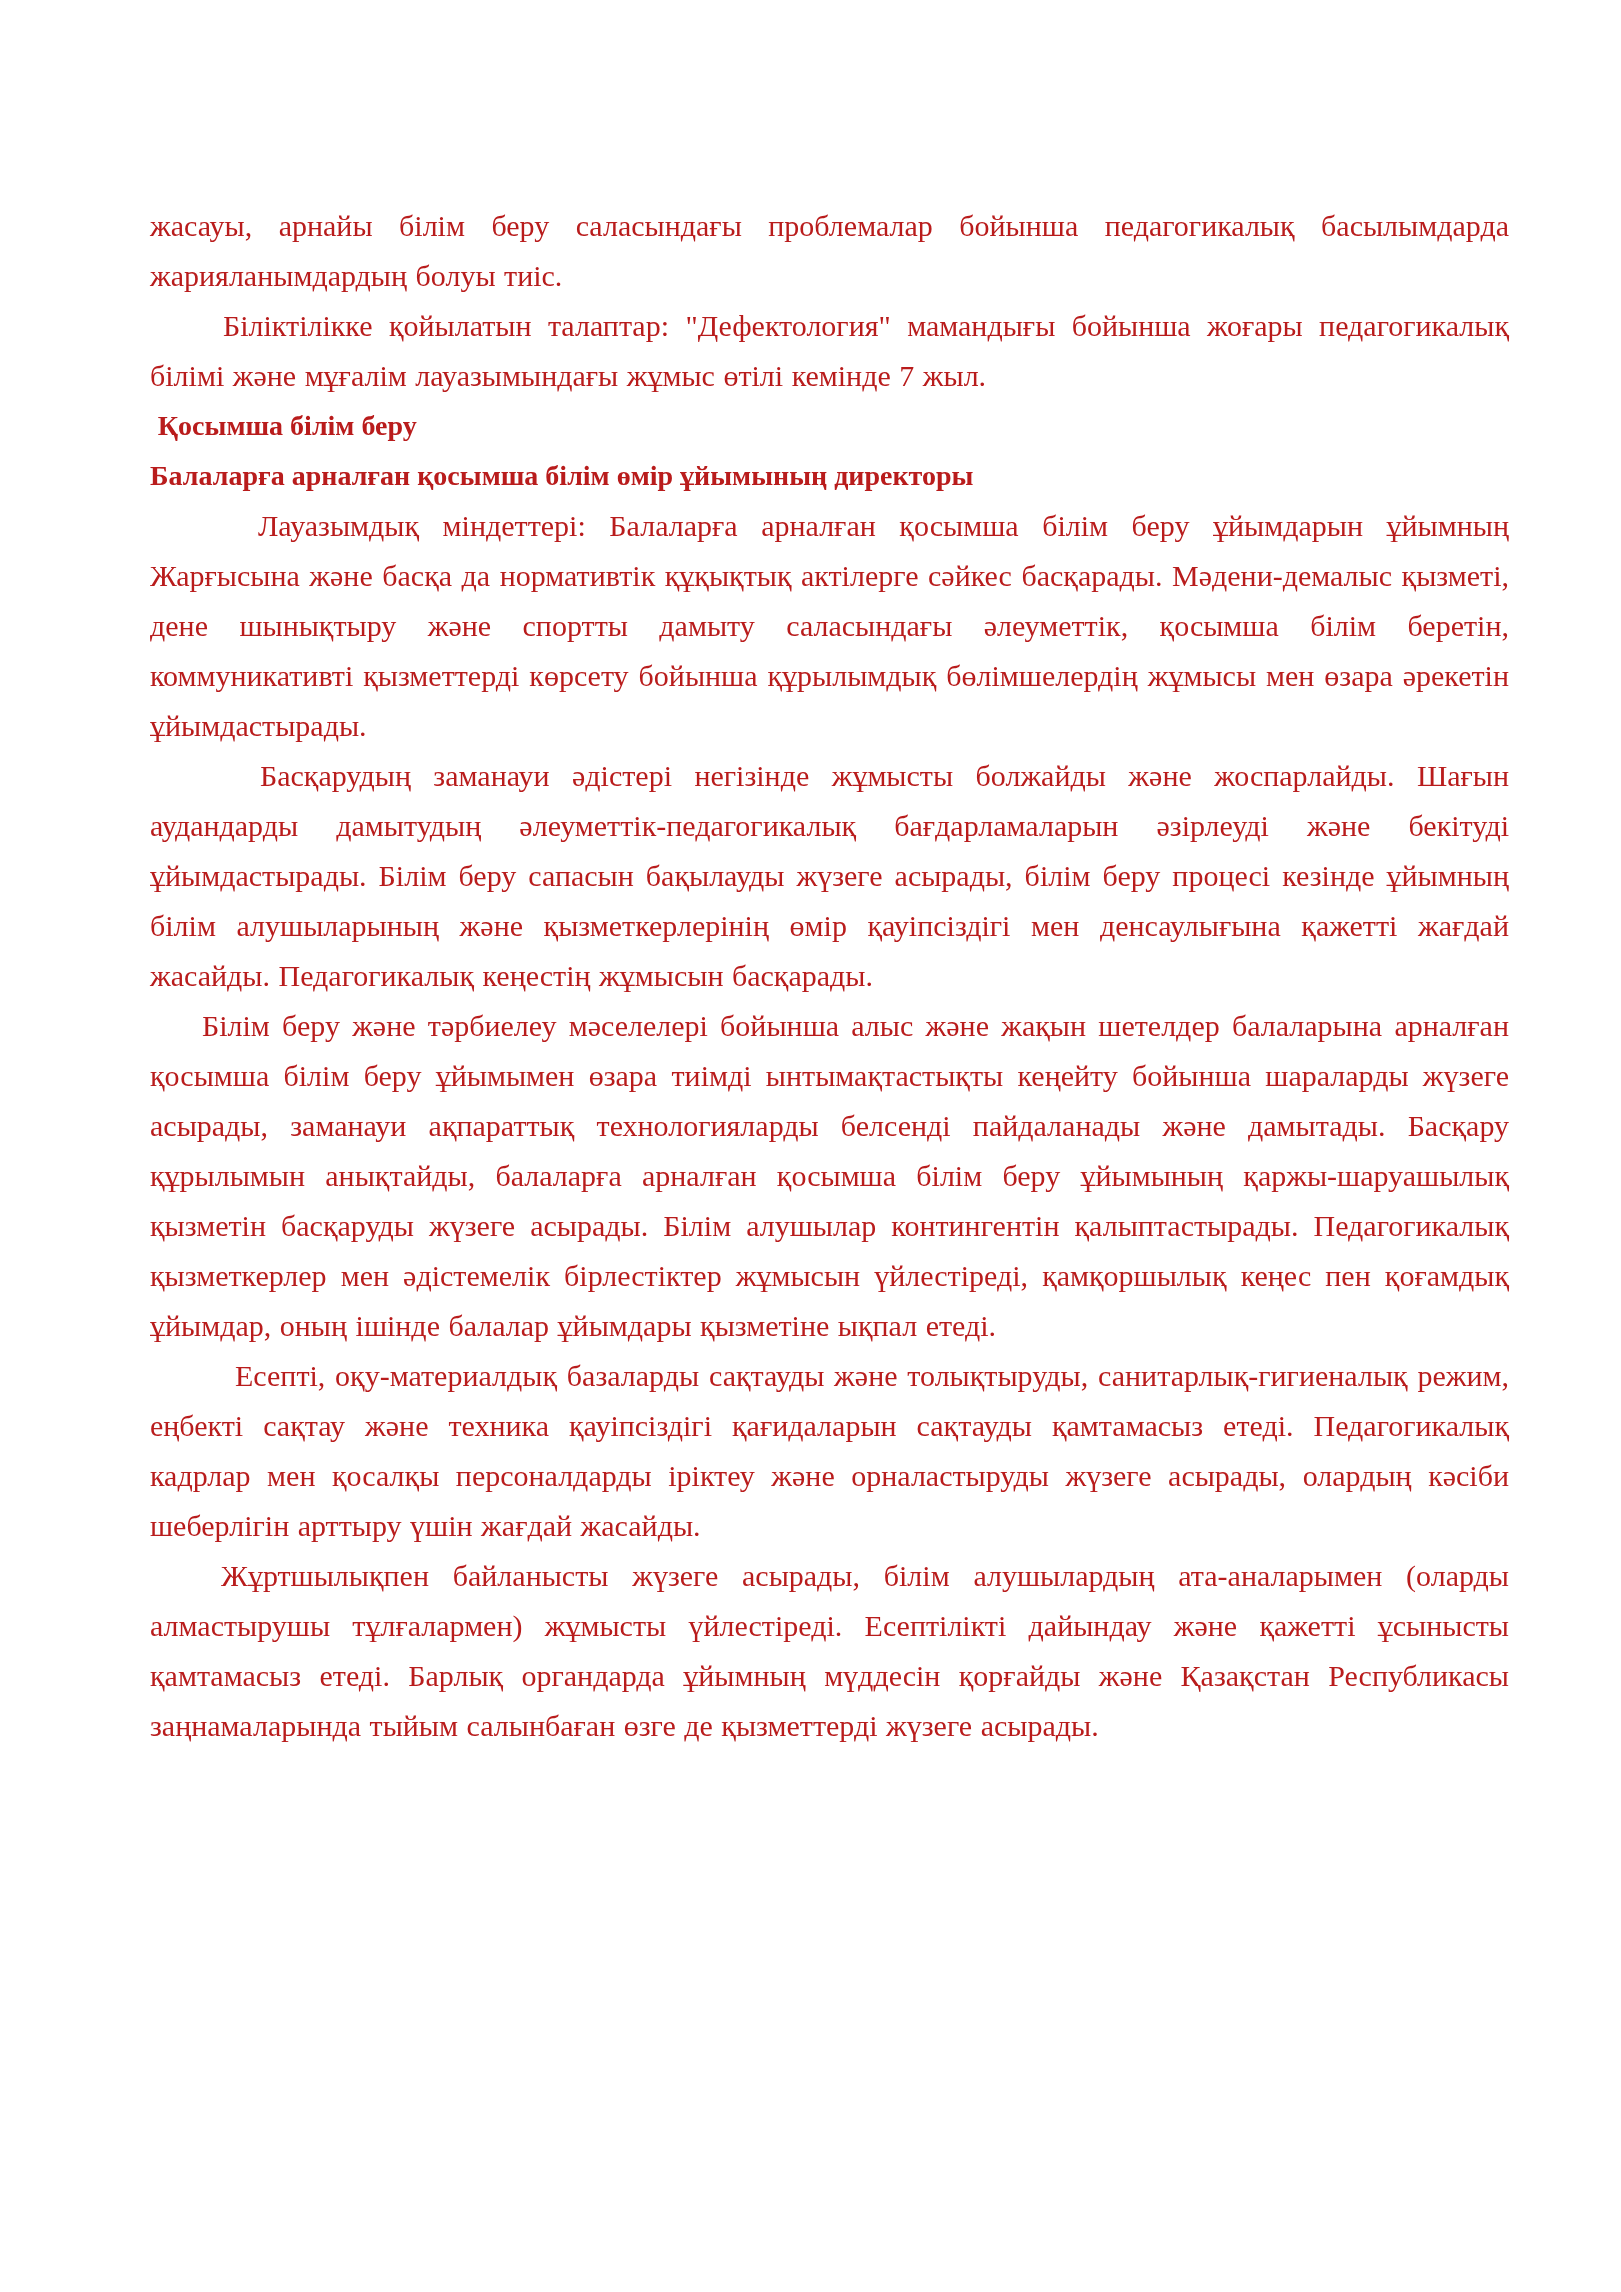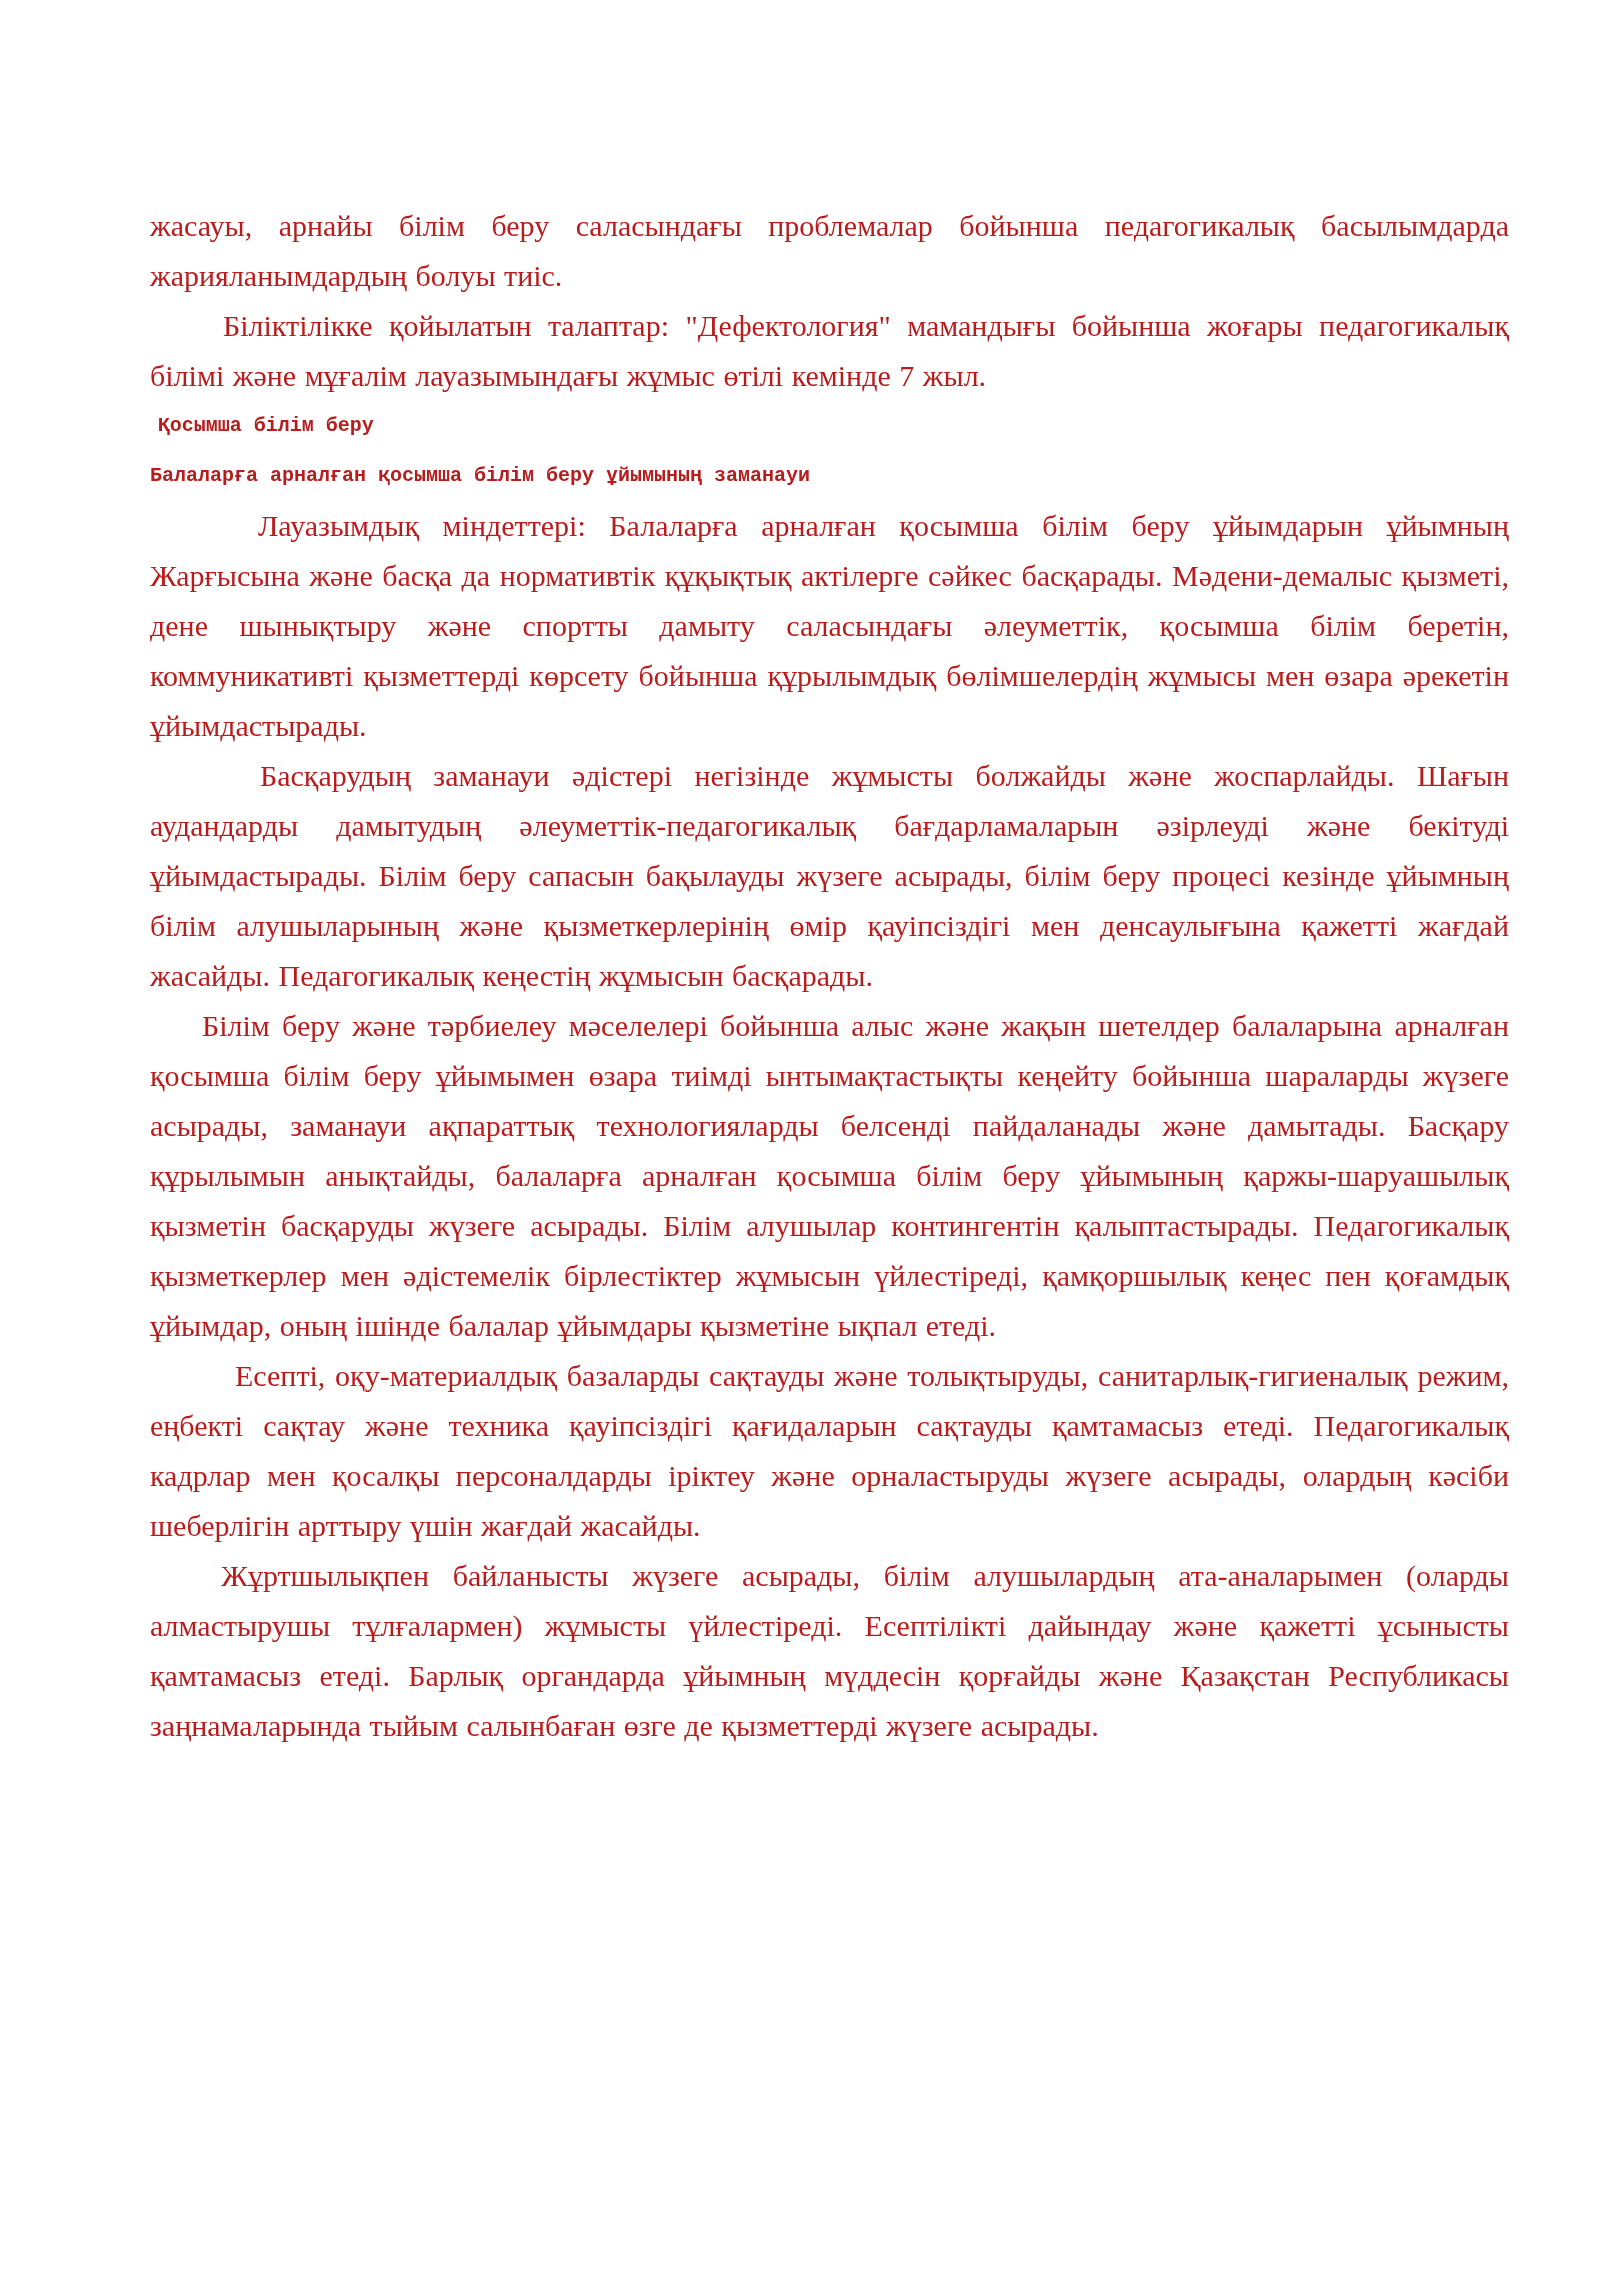--- a/index.html
+++ b/index.html
@@ -23,35 +23,34 @@
   }
   .para {
     font-size: 30px;
     line-height: 50px;
     text-align: justify;
     margin: 0;
     word-spacing: 1px;
   }
   .para.heading {
     font-weight: bold;
-    font-size: 20px;
+    font-size: 28px;
     text-align: left;
     word-spacing: 0;
-    font-family: Liberation Mono, monospace;
   }
 </style>
 </head>
 <body>
 
 <div class="page">
   <div class="doc-body">
       <p class="para" style="text-indent: 0px;">жасауы, арнайы білім беру саласындағы проблемалар бойынша педагогикалық басылымдарда жарияланымдардың болуы тиіс.</p>
       <p class="para" style="text-indent: 73px;">Біліктілікке қойылатын талаптар: "Дефектология" мамандығы бойынша жоғары педагогикалық білімі және мұғалім лауазымындағы жұмыс өтілі кемінде 7 жыл.</p>
       <p class="para heading" style="text-indent: 7.8px;">Қосымша білім беру</p>
-      <p class="para heading" style="text-indent: 0px;">Балаларға арналған қосымша білім беру ұйымының заманауи</p>
+      <p class="para heading" style="text-indent: 0px;">Балаларға арналған қосымша білім өмір ұйымының директоры</p>
       <p class="para" style="text-indent: 108px;">Лауазымдық міндеттері: Балаларға арналған қосымша білім беру ұйымдарын ұйымның Жарғысына және басқа да нормативтік құқықтық актілерге сәйкес басқарады. Мәдени-демалыс қызметі, дене шынықтыру және спортты дамыту саласындағы әлеуметтік, қосымша білім беретін, коммуникативті қызметтерді көрсету бойынша құрылымдық бөлімшелердің жұмысы мен өзара әрекетін ұйымдастырады.</p>
       <p class="para" style="text-indent: 110px;">Басқарудың заманауи әдістері негізінде жұмысты болжайды және жоспарлайды. Шағын аудандарды дамытудың әлеуметтік-педагогикалық бағдарламаларын әзірлеуді және бекітуді ұйымдастырады. Білім беру сапасын бақылауды жүзеге асырады, білім беру процесі кезінде ұйымның білім алушыларының және қызметкерлерінің өмір қауіпсіздігі мен денсаулығына қажетті жағдай жасайды. Педагогикалық кеңестің жұмысын басқарады.</p>
       <p class="para" style="text-indent: 52px;">Білім беру және тәрбиелеу мәселелері бойынша алыс және жақын шетелдер балаларына арналған қосымша білім беру ұйымымен өзара тиімді ынтымақтастықты кеңейту бойынша шараларды жүзеге асырады, заманауи ақпараттық технологияларды белсенді пайдаланады және дамытады. Басқару құрылымын анықтайды, балаларға арналған қосымша білім беру ұйымының қаржы-шаруашылық қызметін басқаруды жүзеге асырады. Білім алушылар контингентін қалыптастырады. Педагогикалық қызметкерлер мен әдістемелік бірлестіктер жұмысын үйлестіреді, қамқоршылық кеңес пен қоғамдық ұйымдар, оның ішінде балалар ұйымдары қызметіне ықпал етеді.</p>
       <p class="para" style="text-indent: 85px;">Есепті, оқу-материалдық базаларды сақтауды және толықтыруды, санитарлық-гигиеналық режим, еңбекті сақтау және техника қауіпсіздігі қағидаларын сақтауды қамтамасыз етеді. Педагогикалық кадрлар мен қосалқы персоналдарды іріктеу және орналастыруды жүзеге асырады, олардың кәсіби шеберлігін арттыру үшін жағдай жасайды.</p>
       <p class="para" style="text-indent: 71px;">Жұртшылықпен байланысты жүзеге асырады, білім алушылардың ата-аналарымен (оларды алмастырушы тұлғалармен) жұмысты үйлестіреді. Есептілікті дайындау және қажетті ұсынысты қамтамасыз етеді. Барлық органдарда ұйымның мүддесін қорғайды және Қазақстан Республикасы заңнамаларында тыйым салынбаған өзге де қызметтерді жүзеге асырады.</p>
     </div>
 </div>
 
 
 </body></html>

